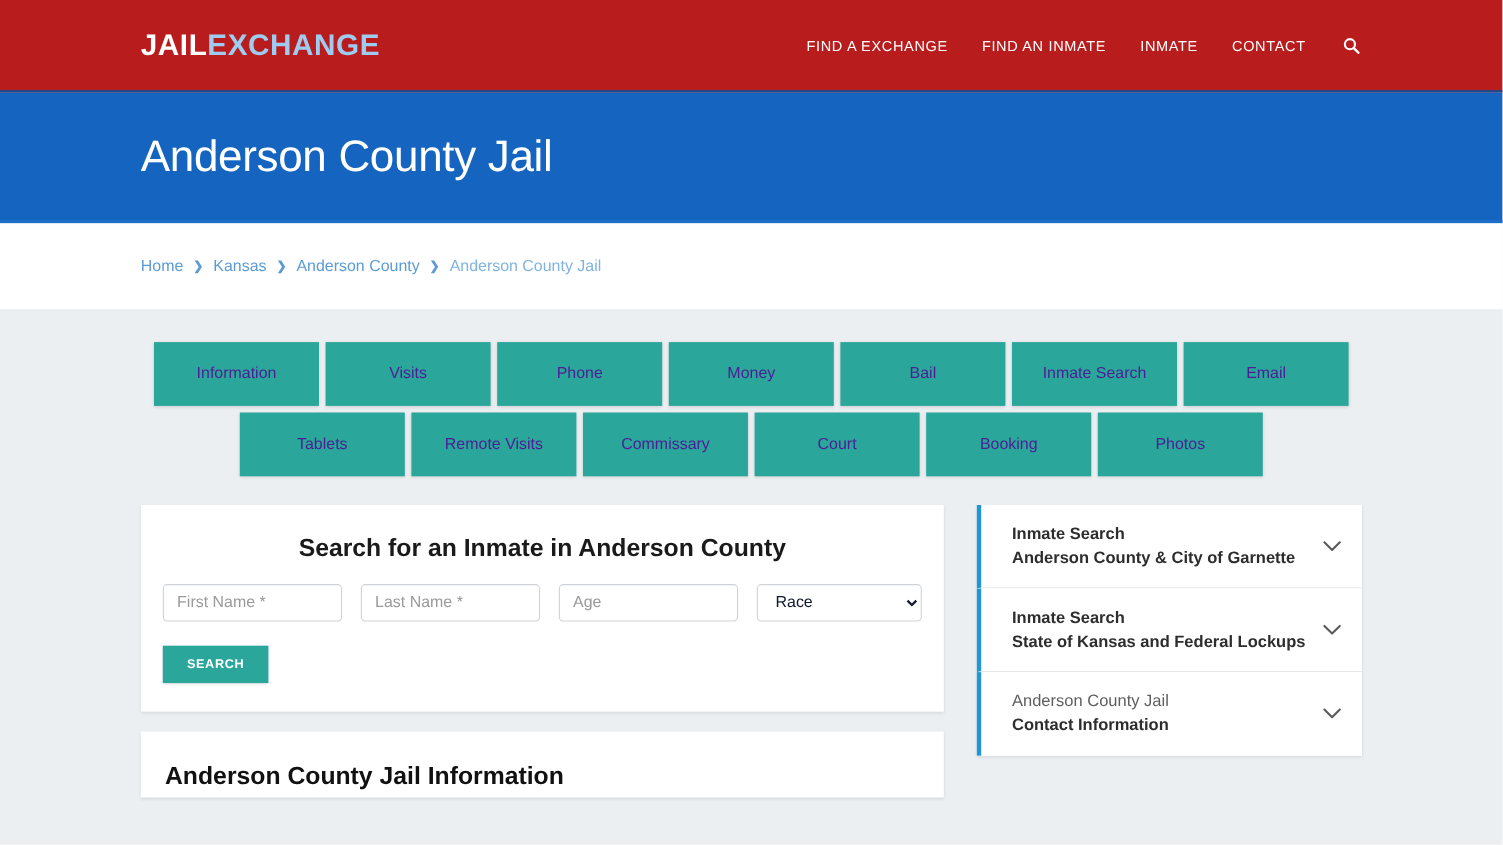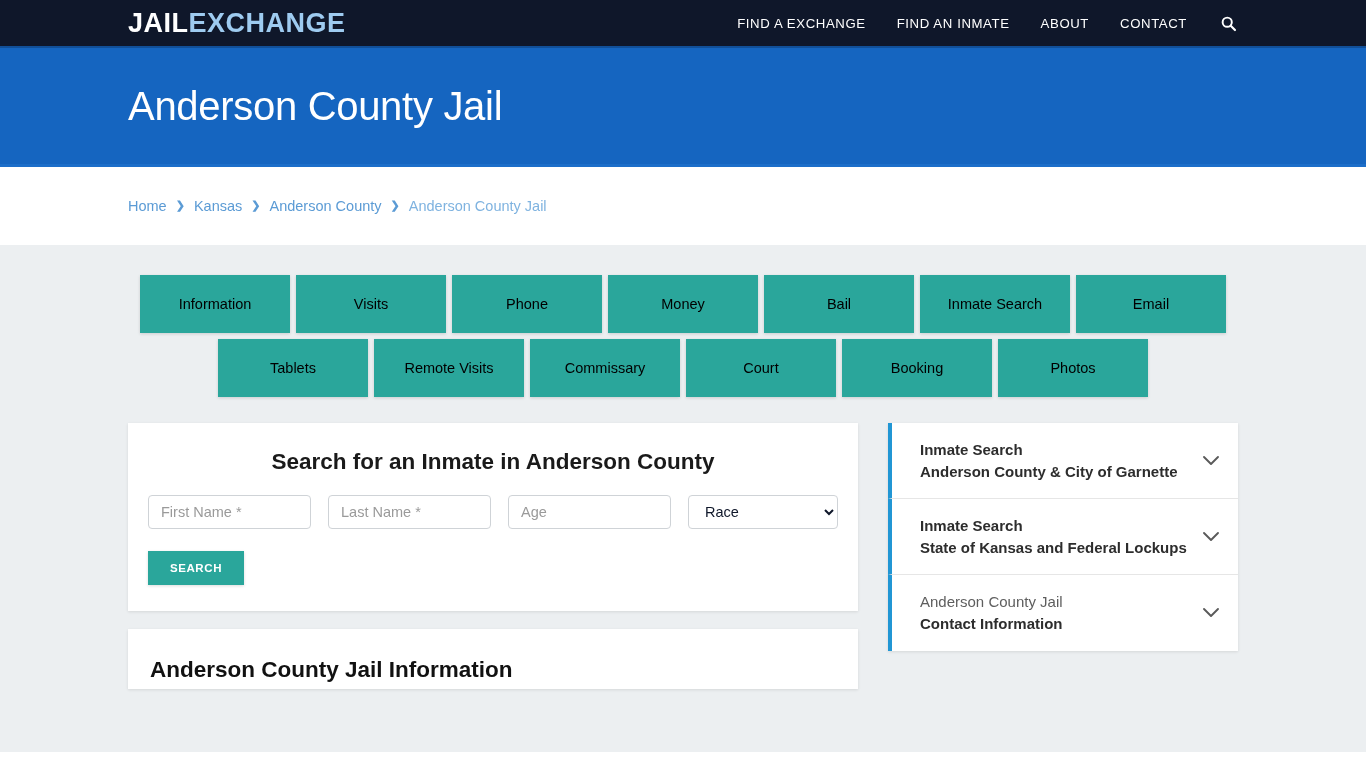--- a/index.html
+++ b/index.html
@@ -6,22 +6,22 @@
   html, body {
     width: 1366px;
     height: 768px;
     overflow: hidden;
     font-family: "Liberation Sans", sans-serif;
     background: #ffffff;
   }
 
   
   .topnav {
-    height: 48px;
-    background: #0f172a;
+    height: 84px;
+    background: #b91c1c;
     border-bottom: 2px solid #114f98;
     display: flex;
     align-items: center;
     position: relative;
   }
   .logo {
     margin-left: 128px;
     font-size: 27px;
     font-weight: bold;
     letter-spacing: 0.5px;
@@ -115,21 +115,21 @@
     flex-wrap: wrap;
     gap: 6px;
     width: 1092px;
     margin: 0 auto;
     justify-content: center;
   }
   .navbtn {
     width: 150px;
     height: 58px;
     background: #2aa69b;
-    color: #000000;
+    color: #4c1d95;
     font-size: 14.5px;
     display: flex;
     align-items: center;
     justify-content: center;
     border: none;
     cursor: pointer;
     box-shadow: 0 1px 3px rgba(0,0,0,0.14);
     white-space: nowrap;
     font-family: "Liberation Sans", sans-serif;
   }
@@ -248,21 +248,21 @@
 </head>
 <body>
 
 <div class="topnav">
   <div class="logo">
     <span class="jail">JAIL</span><span class="exchange">EXCHANGE</span>
   </div>
   <div class="navlinks">
     <a href="#">FIND A EXCHANGE</a>
     <a href="#">FIND AN INMATE</a>
-    <a href="#">ABOUT</a>
+    <a href="#">INMATE</a>
     <a href="#">CONTACT</a>
     <span class="search-icon-btn">
       <svg width="17" height="17" viewBox="0 0 20 20" fill="none">
         <circle cx="8.5" cy="8.5" r="5.4" stroke="#ffffff" stroke-width="2.3"></circle>
         <line x1="12.6" y1="12.6" x2="17.6" y2="17.6" stroke="#ffffff" stroke-width="2.6" stroke-linecap="round"></line>
       </svg>
     </span>
   </div>
 </div>
 

